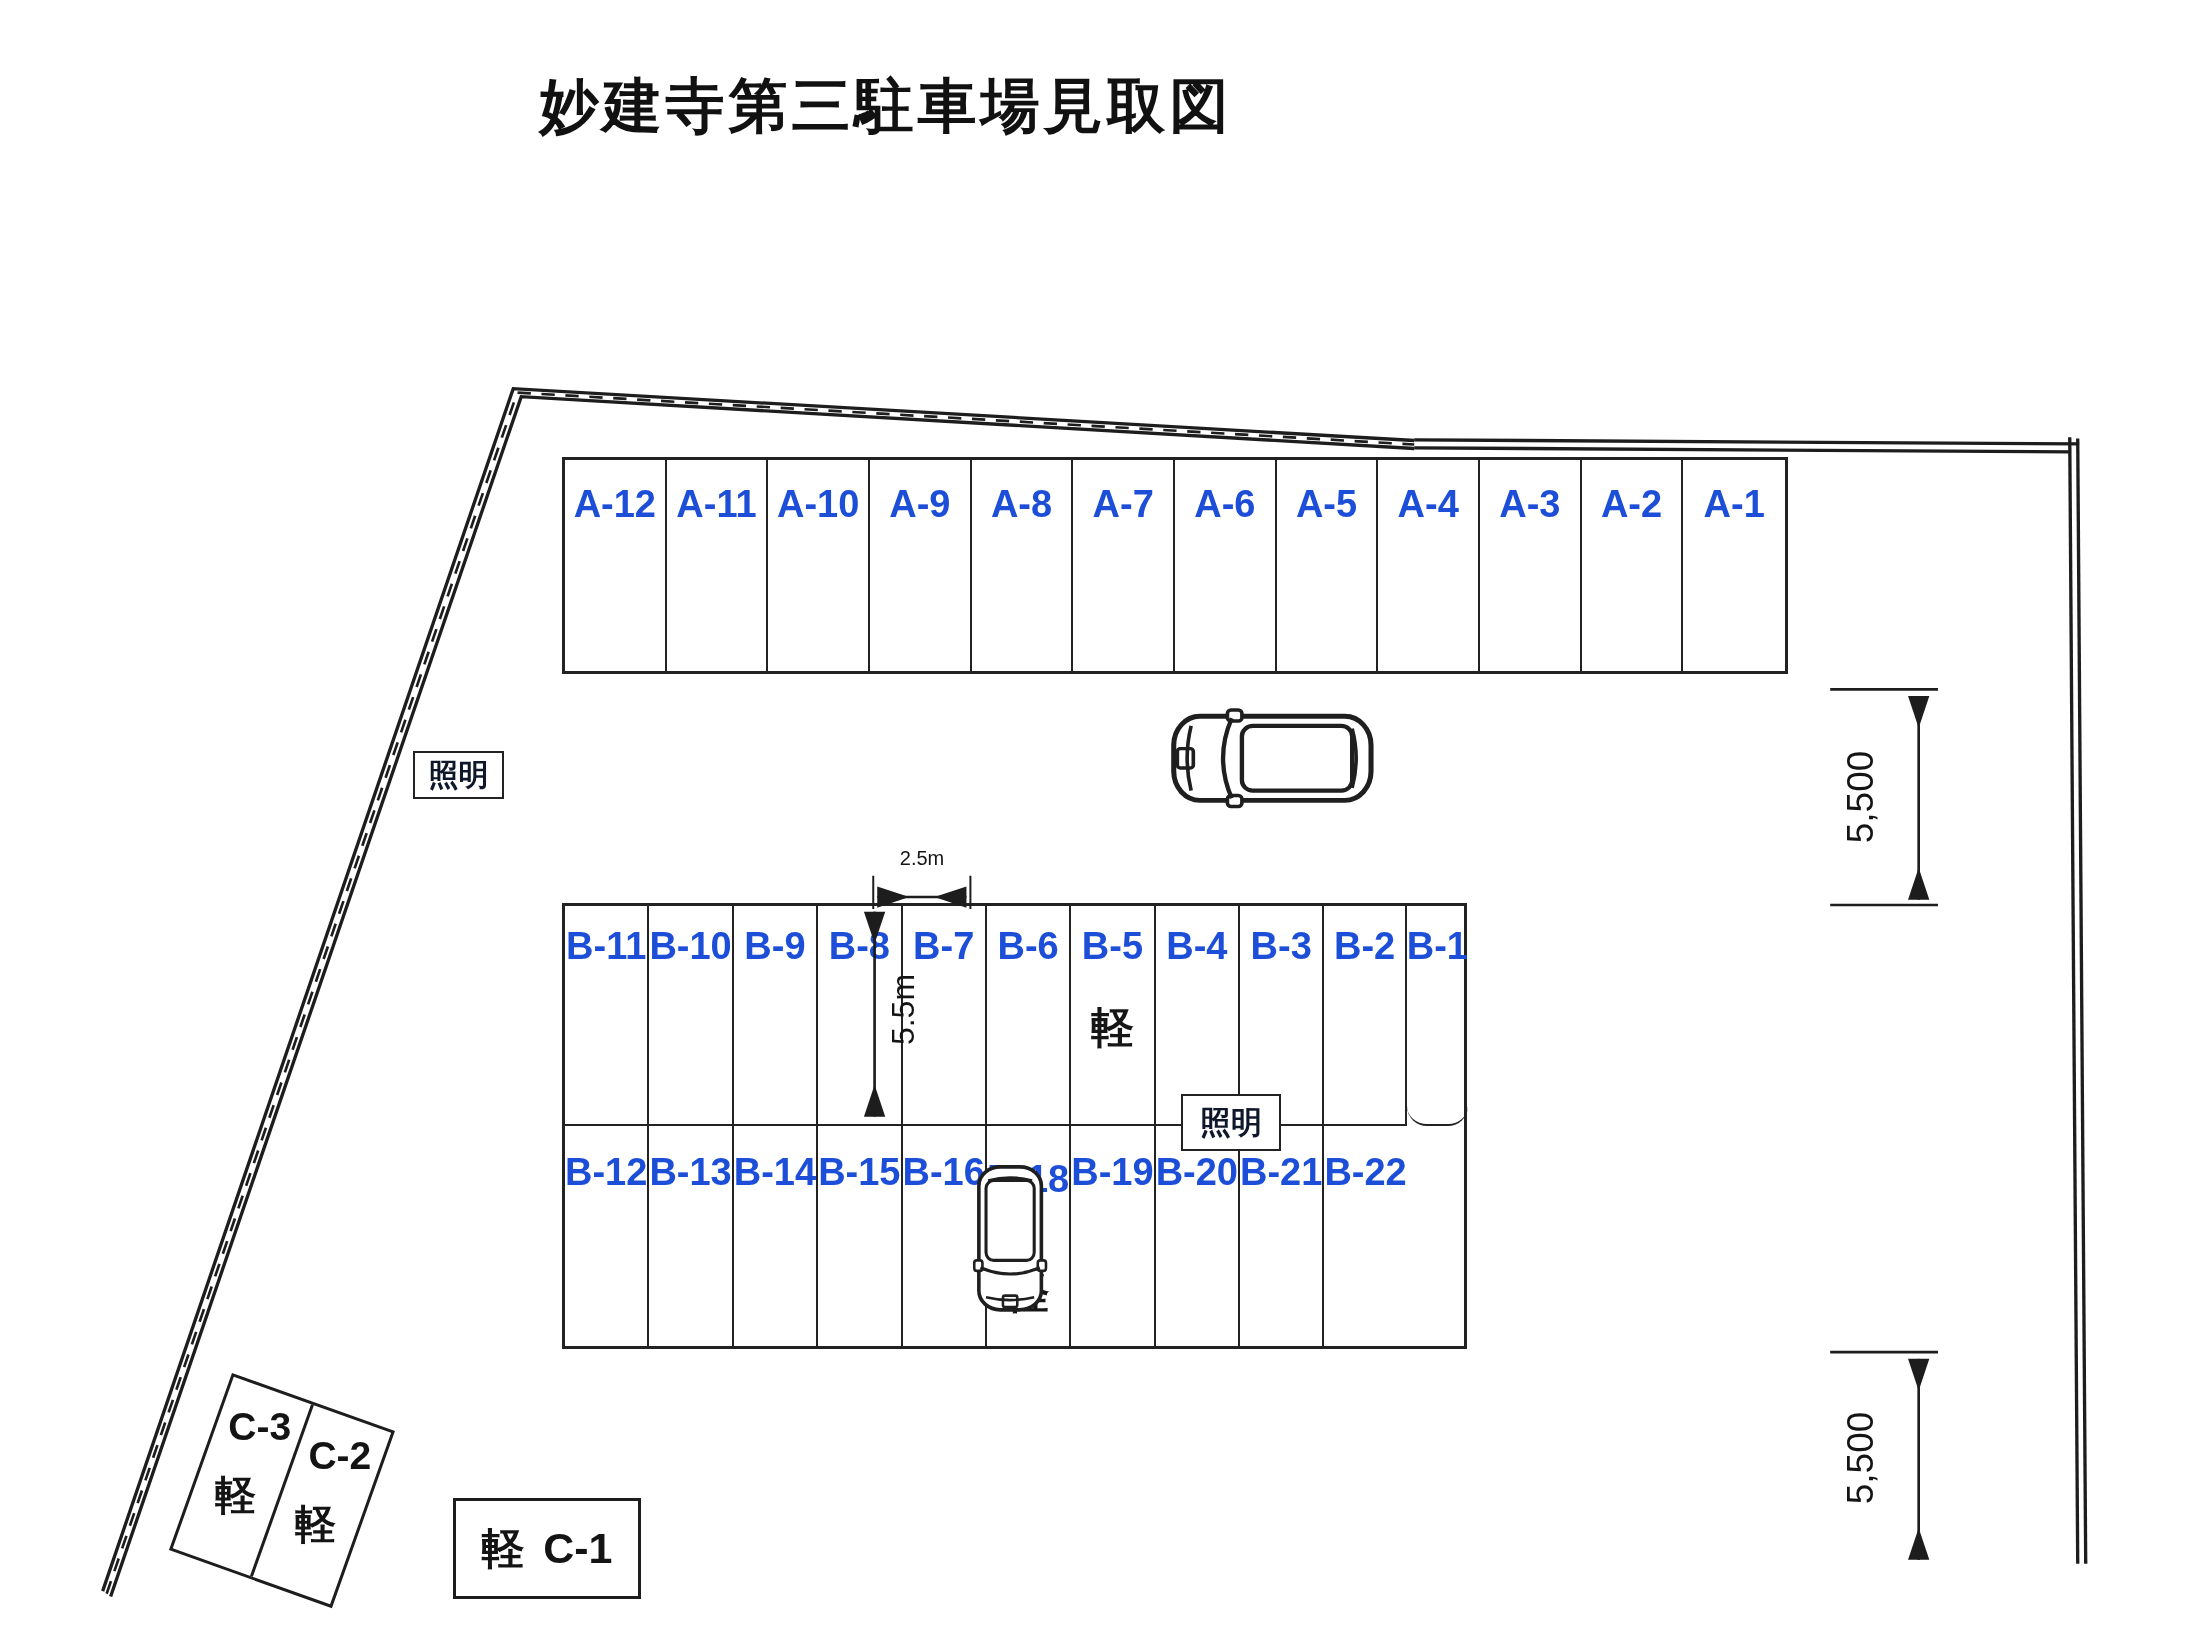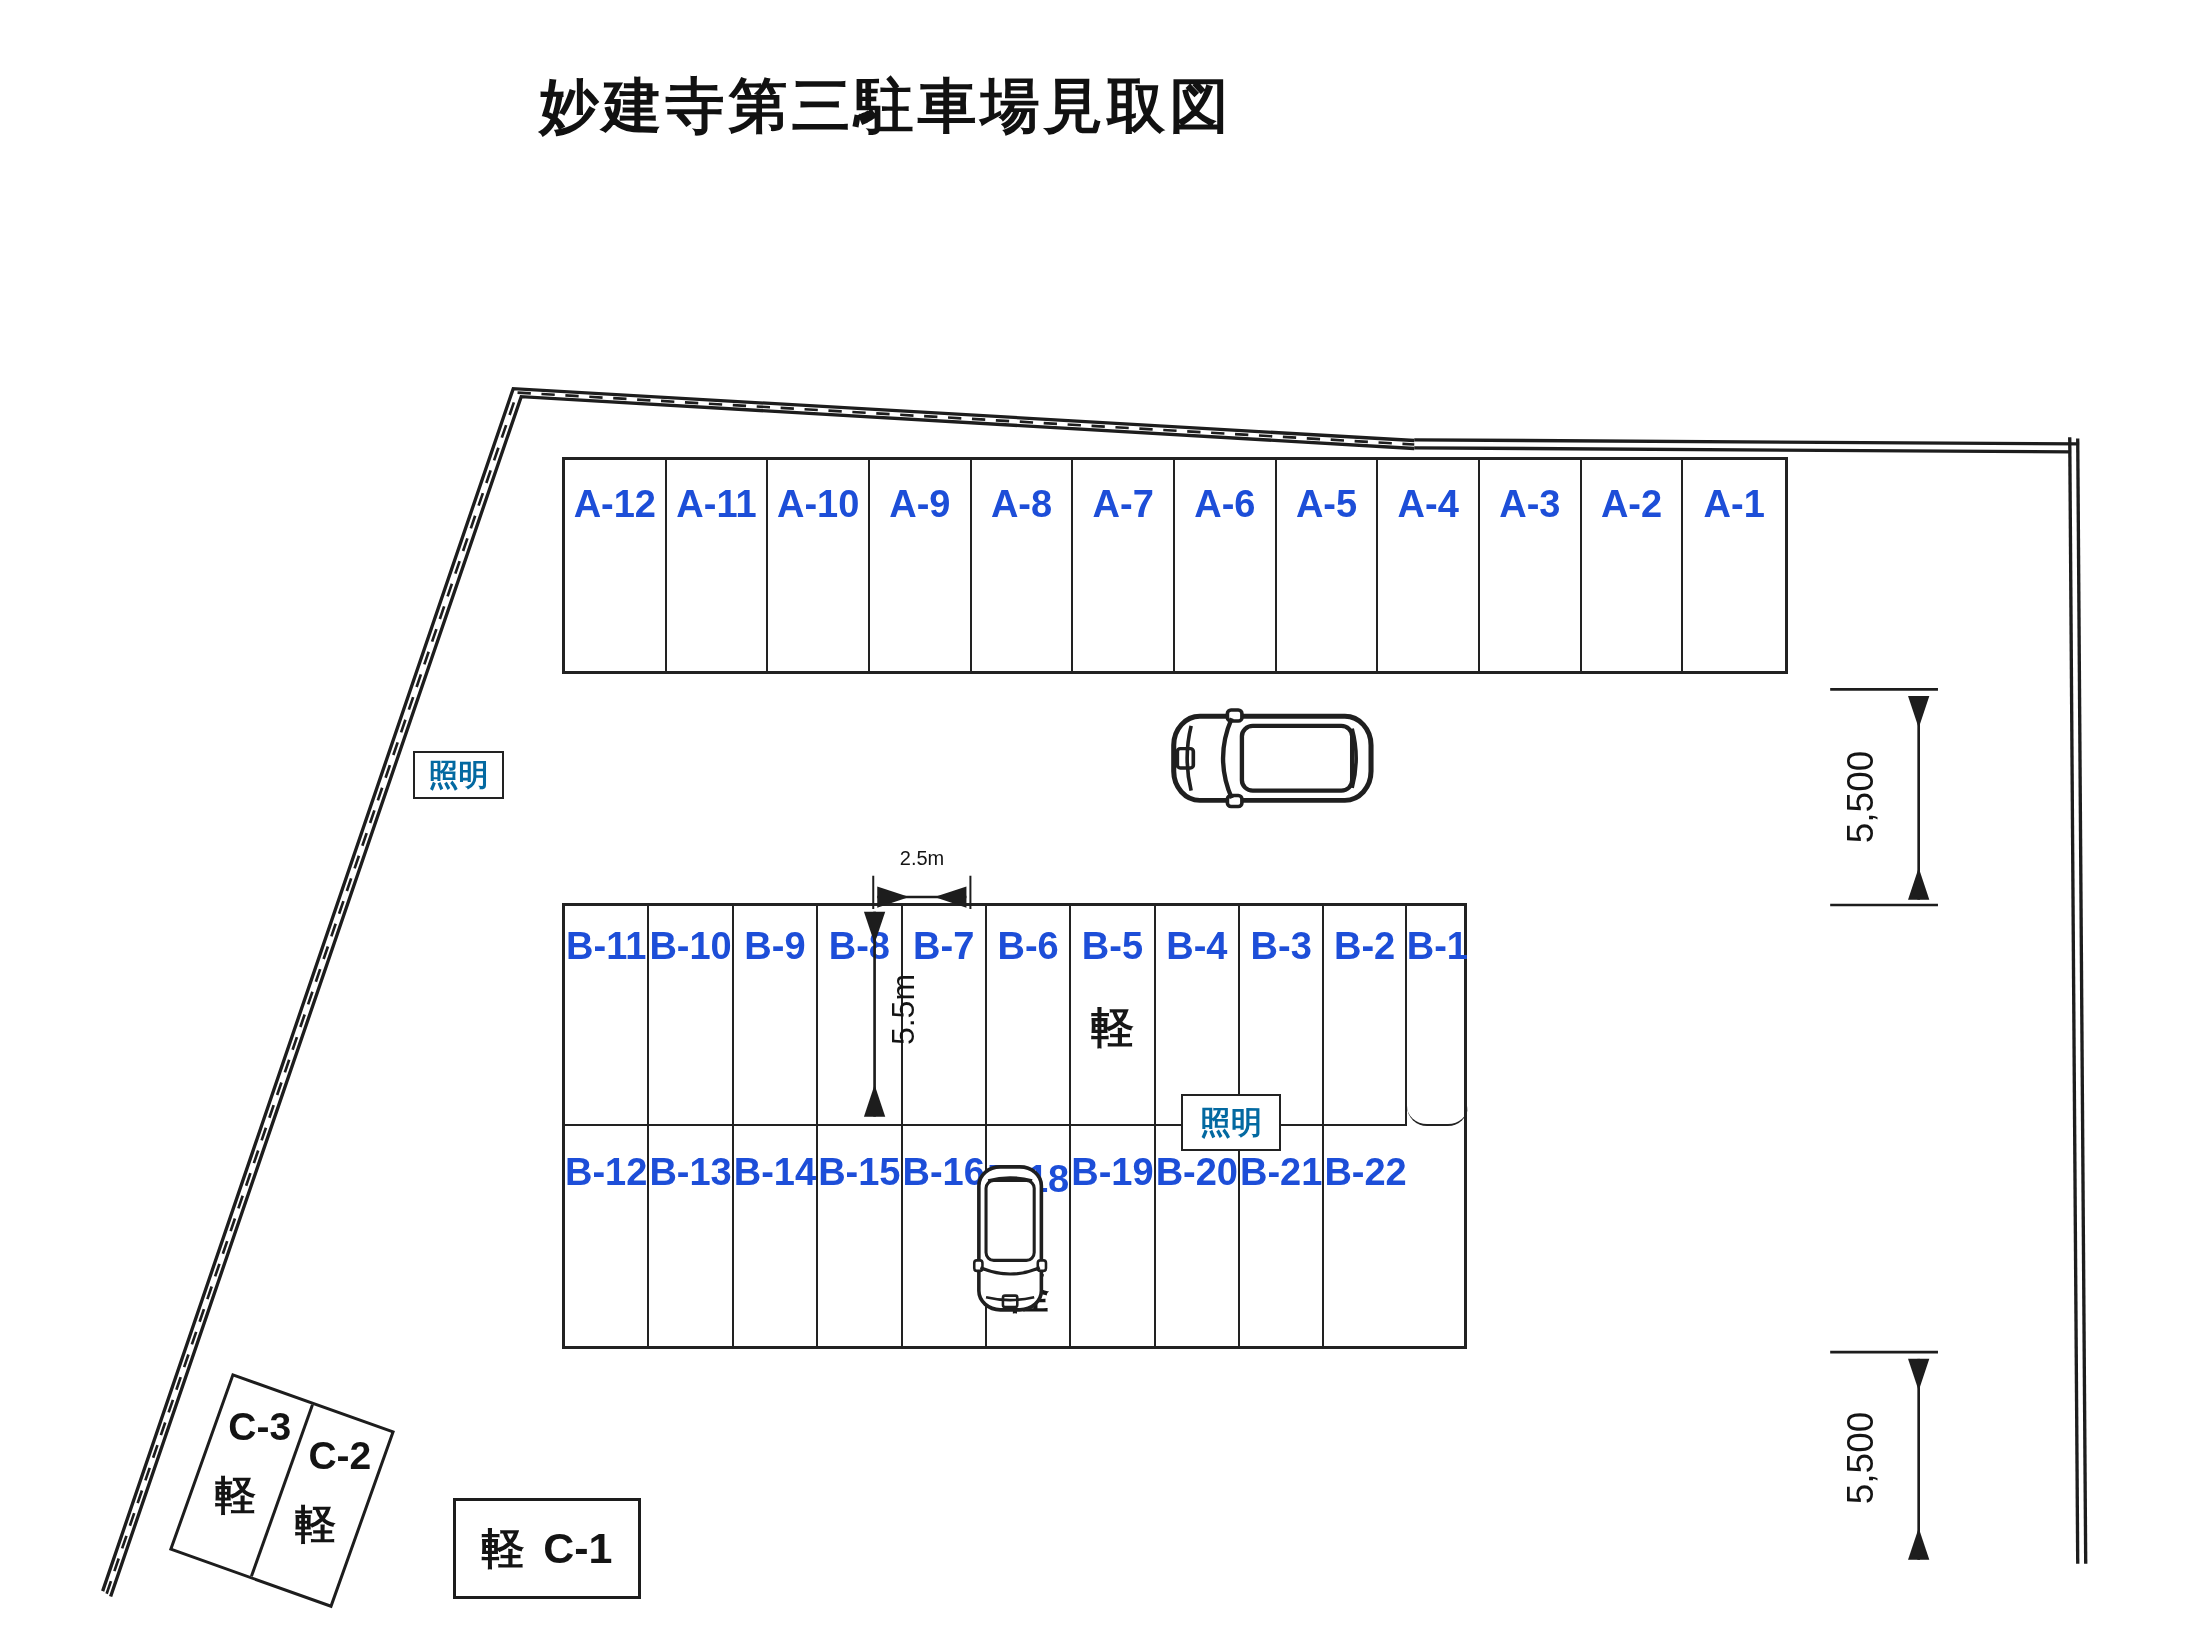--- a/index.html
+++ b/index.html
@@ -45,21 +45,21 @@
     position:absolute;left:0;right:0;text-align:center;
     font-size:43px;font-weight:600;color:#161616;
   }
   .kei-b5{top:93px;}
   .kei-b18{bottom:24px;}
   
   .light-box{
     position:absolute;box-sizing:border-box;
     border:2.7px solid #222;background:#fff;
     display:flex;align-items:center;justify-content:center;
-    font-weight:600;color:#0369a1;z-index:6;
+    font-weight:600;color:#0f172a;z-index:6;
   }
   #light-1{left:413px;top:751px;width:91px;height:48px;font-size:30px;}
   #light-2{left:1181px;top:1094px;width:100px;height:57px;font-size:31px;}
   
   .dim-label{
     position:absolute;text-align:center;color:#141414;
     font-weight:500;white-space:nowrap;z-index:5;
   }
   #dim-w{left:859px;top:847px;width:126px;font-size:20px;}
   #dim-d{left:840px;top:991px;width:126px;height:37px;line-height:37px;font-size:32px;transform:rotate(-90deg);}

